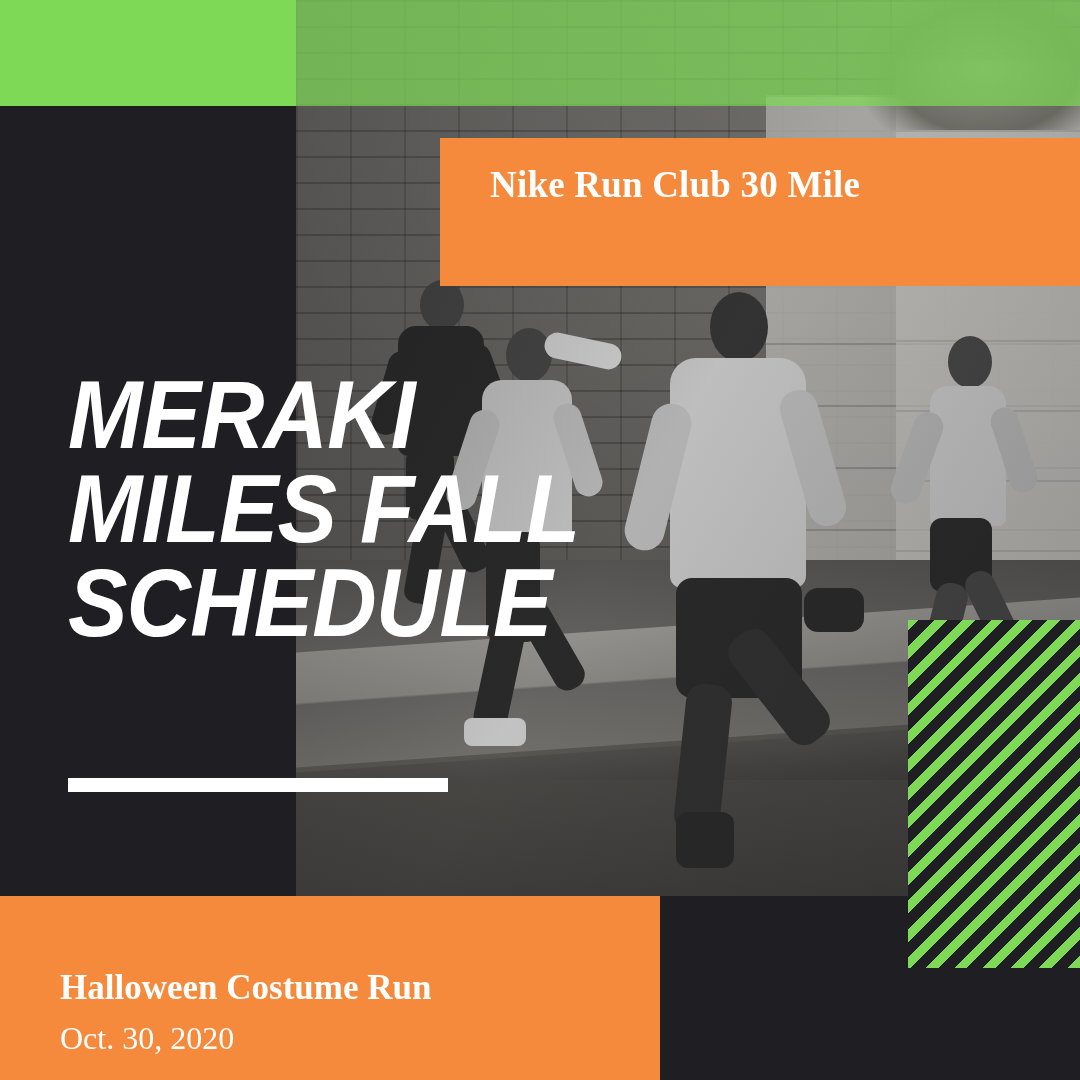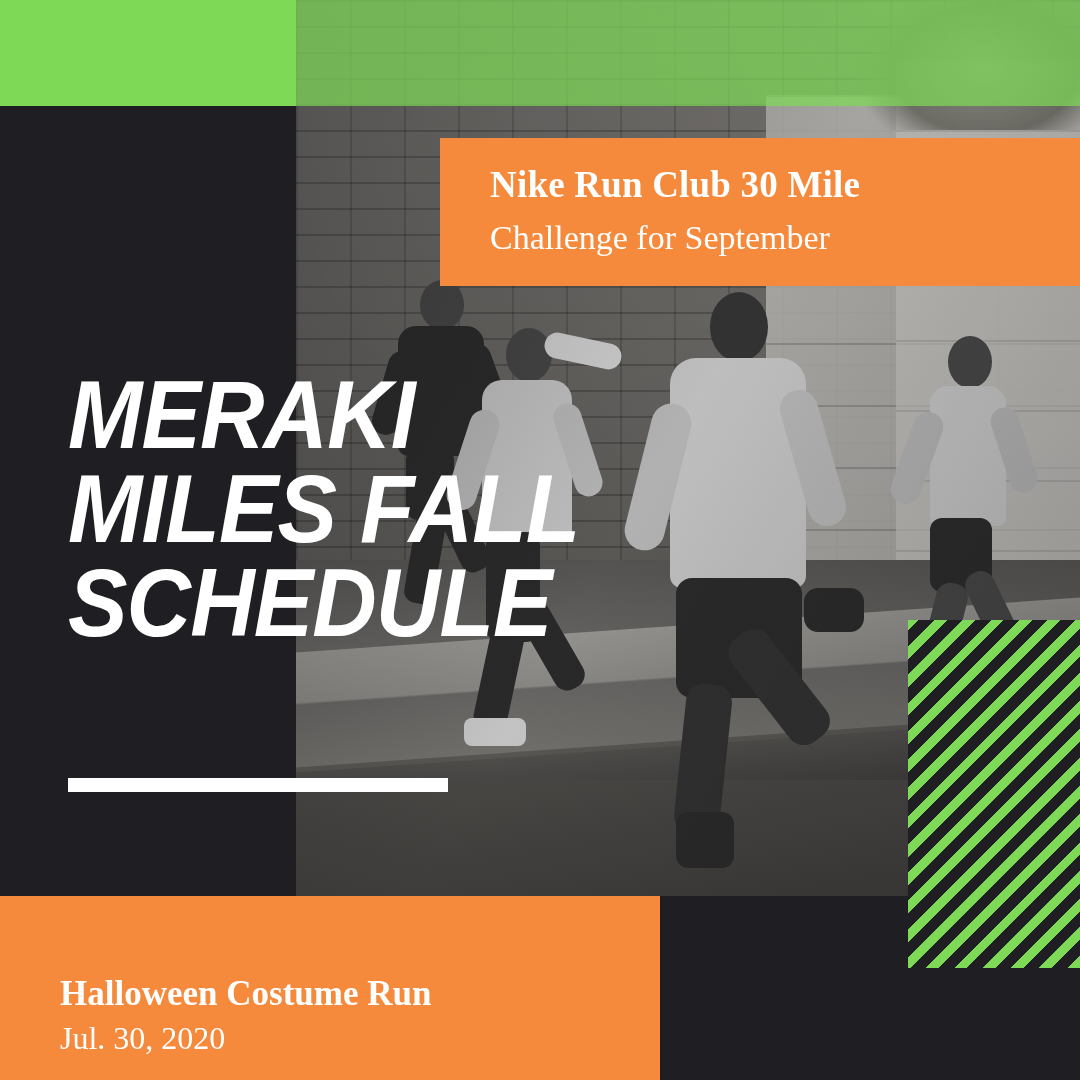--- a/index.html
+++ b/index.html
@@ -181,21 +181,21 @@
   .footer {
     position: absolute;
     left: 60px;
     bottom: 22px;
     color: #ffffff;
     font-family: "Liberation Serif", serif;
   }
   .footer .f-title {
     font-size: 35px;
     font-weight: bold;
-    margin-bottom: 4px;
+    margin-bottom: 10px;
     white-space: nowrap;
   }
   .footer .f-line {
     font-size: 32px;
     font-weight: normal;
     line-height: 1.25;
     white-space: nowrap;
   }
 </style>
 </head>
@@ -263,27 +263,26 @@
 
   <div class="green-top"></div>
   <div class="green-overlay"></div>
   <div class="dark-left"></div>
   <div class="dark-bottom"></div>
   <div class="orange-bottom"></div>
   <div class="stripes"></div>
 
   <div class="orange-banner"></div>
   <div class="banner-title">Nike Run Club 30 Mile</div>
-  <div class="banner-sub">Challenge for September</div>
 
   <div class="headline">
     <span class="ln">Meraki</span>
     <span class="ln">Miles Fall</span>
     <span class="ln">Schedule</span>
   </div>
   <div class="rule"></div>
 
   <div class="footer">
     <div class="f-title">Halloween Costume Run</div>
-    <div class="f-line">Jul. 30, 2020</div>
+    <div class="f-line">Oct. 30, 2020</div>
   </div>
 
 </div>
 
 </body></html>

